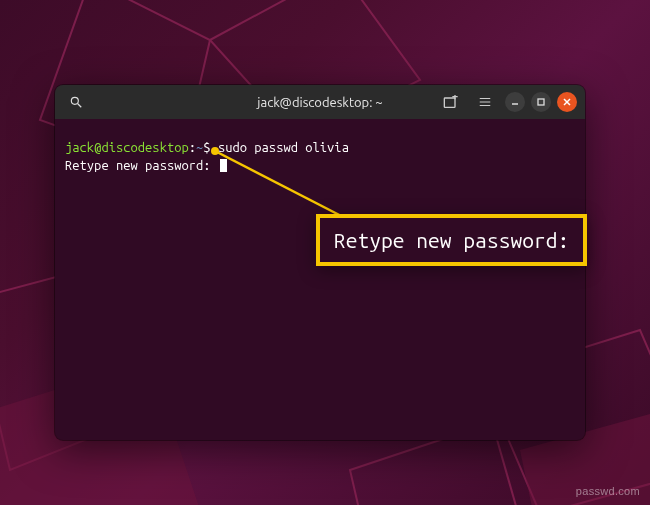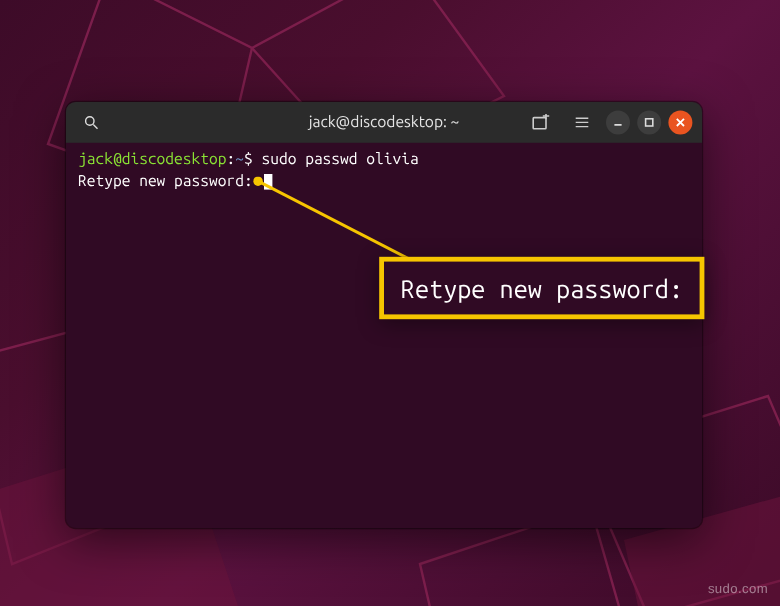--- a/index.html
+++ b/index.html
@@ -61,21 +61,21 @@
   }
   .tb-right .tb-btn { width:28px; }
   .win-control {
     width:20px; height:20px; border-radius:50%;
     background:#3d3d3d;
     display:flex; align-items:center; justify-content:center;
   }
   .win-close { background:#e95420; }
   .terminal-body {
     flex:1;
-    padding: 6px 10px;
+    padding: 20px 10px;
     font-size: 13px;
     line-height: 1.35;
     color:#fff;
   }
   .prompt-user { color:#8ae234; }
   .prompt-path { color:#729fcf; }
   .prompt-sep  { color:#fff; }
   .cmd { color:#fff; }
   .cursor {
     display:inline-block;
@@ -192,13 +192,13 @@
 
 <svg class="callout-line" viewBox="0 0 170 80">
   <line x1="4" y1="4" x2="140" y2="74" stroke="#f6c500" stroke-width="2.5"></line>
   <circle cx="4" cy="4" r="4" fill="#f6c500"></circle>
 </svg>
 
 <div class="callout">
   <span>Retype new password:</span>
 </div>
 
-<div class="watermark">sudo.com</div>
+<div class="watermark">passwd.com</div>
 
 </body></html>

